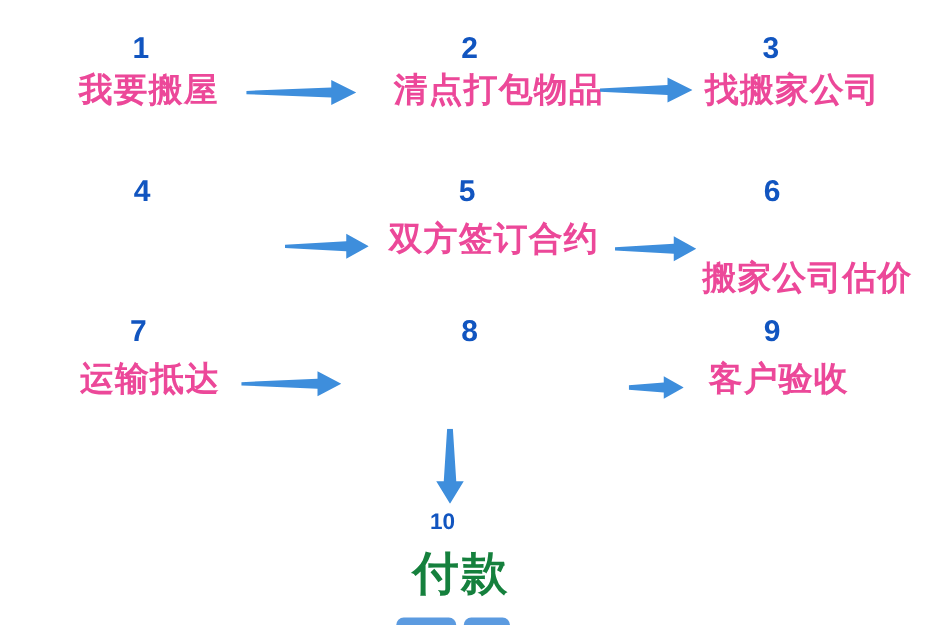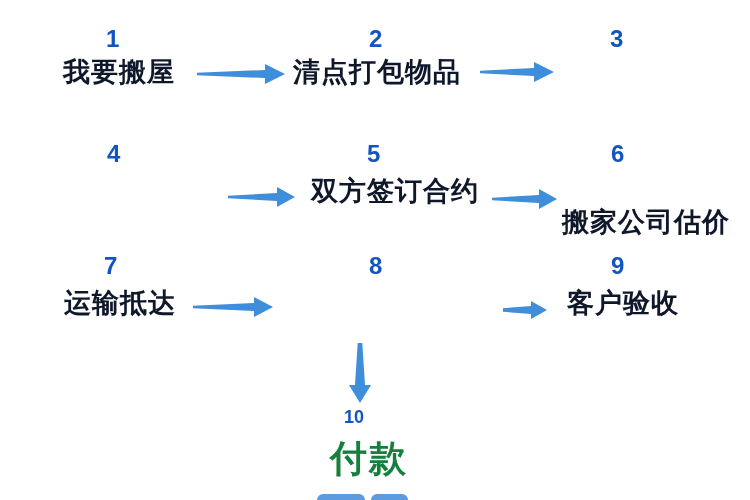--- a/index.html
+++ b/index.html
@@ -17,21 +17,21 @@
   .step-num {
     position: absolute;
     color: #1155c0;
     font-size: 24px;
     font-weight: bold;
     line-height: 26px;
     white-space: nowrap;
   }
   .step-label {
     position: absolute;
-    color: #0f172a;
+    color: #ec4899;
     font-size: 27px;
     font-weight: bold;
     letter-spacing: 1px;
     line-height: 30px;
     white-space: nowrap;
     text-align: right;
   }
   .final-num {
     position: absolute;
     color: #1155c0;
@@ -67,29 +67,30 @@
   <div class="step-num" style="left:106px; top:26px;">1</div>
   <div class="step-label" style="left:63px;  top:57px;">我要搬屋</div>
 
   <div class="arrow" style="left:197px; top:63px;">
     <svg width="88" height="22" viewBox="0 0 88 22">
         <polygon points="0,9.7 68,7 68,1 88,11 68,21 68,15 0,12.3" fill="#3e8edc"></polygon>
       </svg>
   </div>
 
   <div class="step-num" style="left:369px; top:26px;">2</div>
-  <div class="step-label" style="left:293px; top:57px;">清点打包物品</div>
+  <div class="step-label" style="left:315px; top:57px;">清点打包物品</div>
 
   <div class="arrow" style="left:480px; top:61px;">
     <svg width="74" height="22" viewBox="0 0 74 22">
         <polygon points="0,9.7 54,7 54,1 74,11 54,21 54,15 0,12.3" fill="#3e8edc"></polygon>
       </svg>
   </div>
 
   <div class="step-num" style="left:610px; top:26px;">3</div>
+  <div class="step-label" style="left:564px; top:57px;">找搬家公司</div>
 
   <div class="step-num" style="left:107px; top:141px;">4</div>
 
   <div class="arrow" style="left:228px; top:186px;">
     <svg width="67" height="22" viewBox="0 0 67 22">
         <polygon points="0,9.7 49,7 49,1 67,11 49,21 49,15 0,12.3" fill="#3e8edc"></polygon>
       </svg>
   </div>
 
   <div class="step-num" style="left:367px; top:141px;">5</div>

